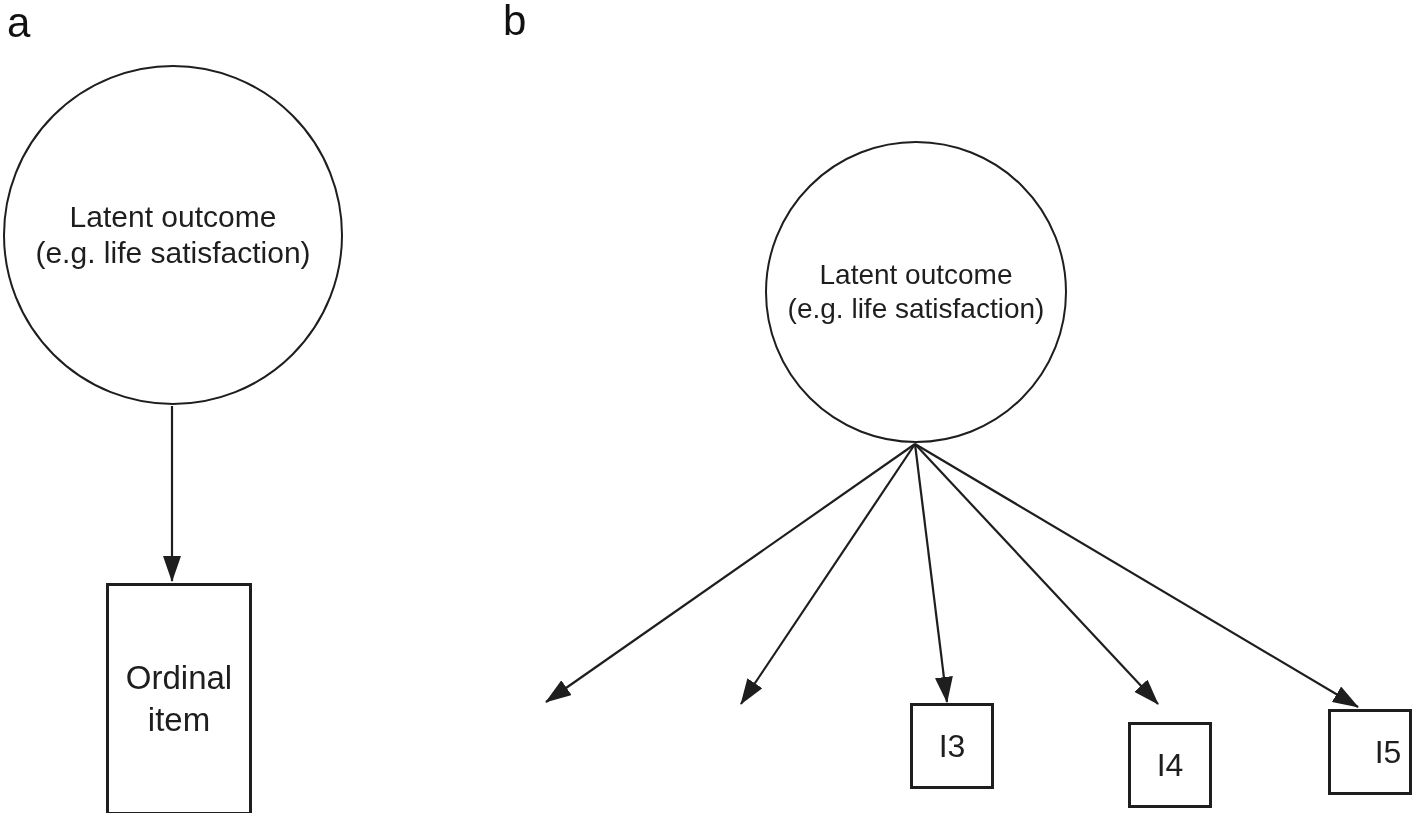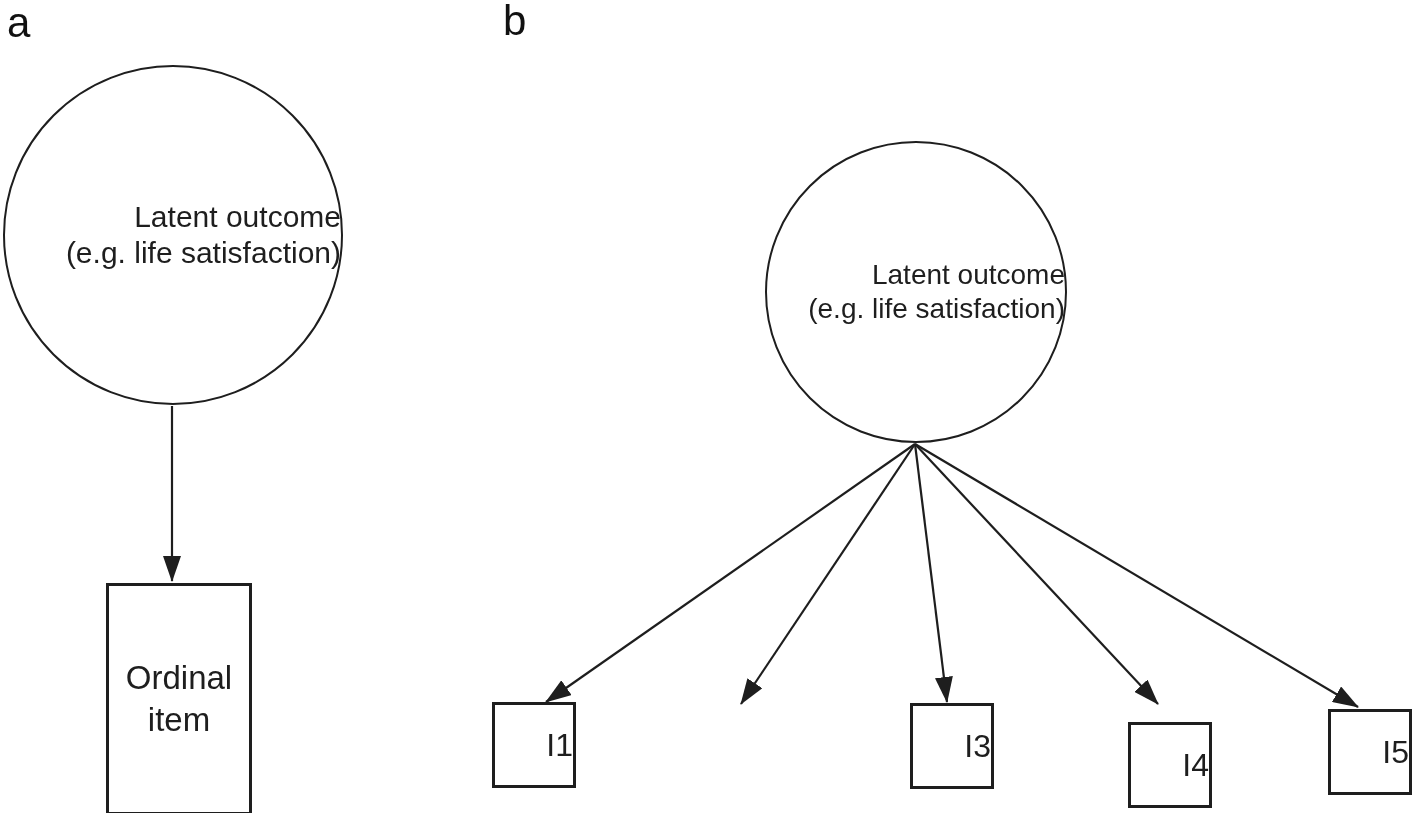--- a/index.html
+++ b/index.html
@@ -36,21 +36,21 @@
   }
   #label-a { left: 7px; top: 2px; }
   #label-b { left: 503px; top: 0px; }
 
   .node {
     position: absolute;
     box-sizing: border-box;
     background: #ffffff;
     display: flex;
     flex-direction: column;
-    align-items: flex-end;
+    align-items: center;
     justify-content: center;
     text-align: center;
   }
   .circle {
     border: 2.5px solid #1e1e1e;
     border-radius: 50%;
   }
   #circle-a {
     left: 3px;
     top: 65px;
@@ -120,23 +120,20 @@
 
   <div class="node" id="rect-a">
     <div>Ordinal item</div>
   </div>
 
   <div class="node circle" id="circle-b">
     <div>Latent outcome</div>
     <div>(e.g. life satisfaction)</div>
   </div>
 
-  <div class="node item-box" id="box-i1">
-    <div>I1</div>
-  </div>
   <div class="node item-box" id="box-i3">
     <div>I3</div>
   </div>
   <div class="node item-box" id="box-i4">
     <div>I4</div>
   </div>
   <div class="node item-box" id="box-i5">
     <div>I5</div>
   </div>
 

